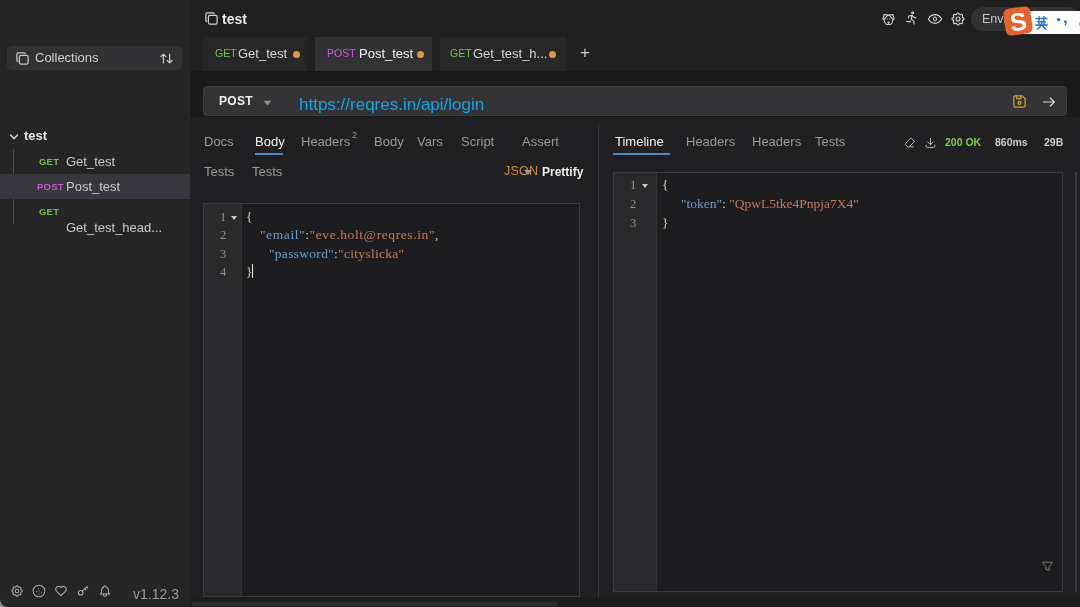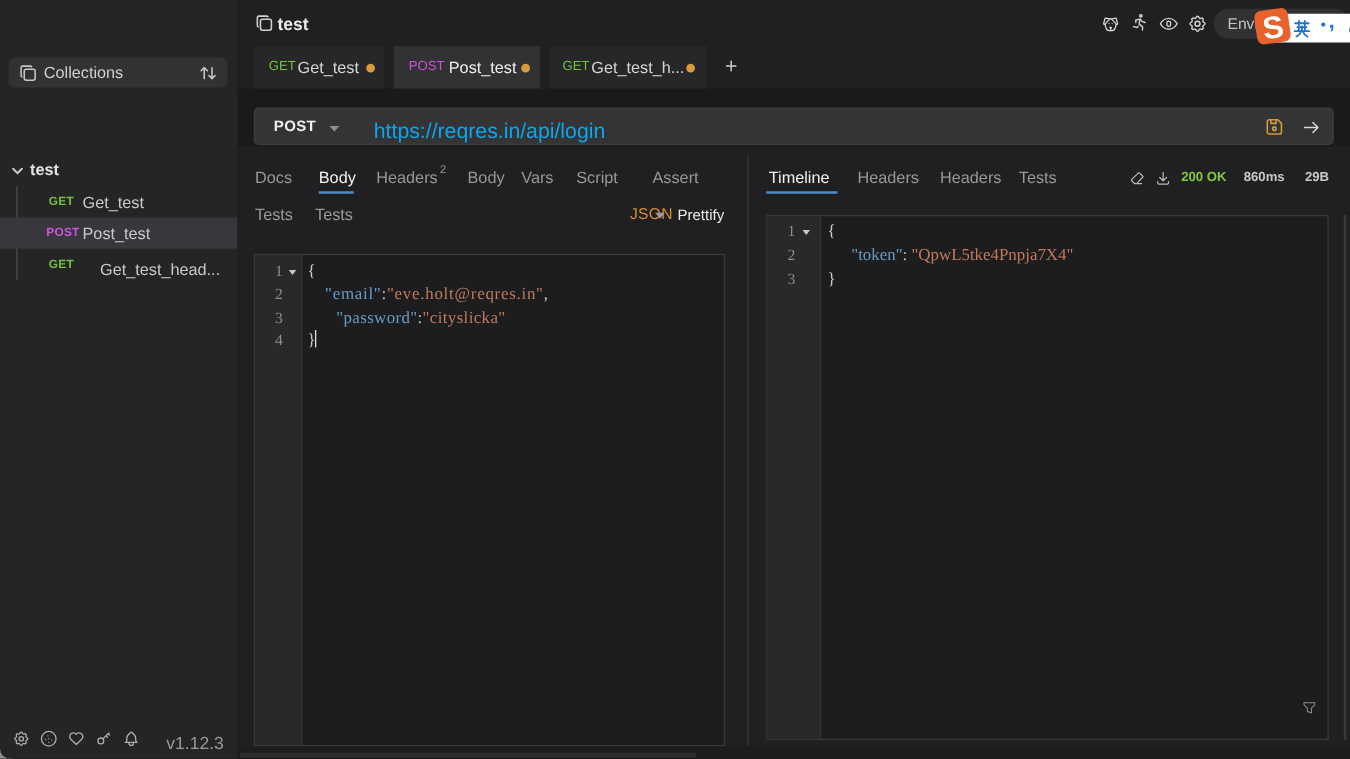--- a/index.html
+++ b/index.html
@@ -101,21 +101,21 @@
     <div class="treerow" style="top:149px;">
       <span class="mname get" style="position:absolute; left:39px; top:7px;">GET</span>
       <span class="rname" style="position:absolute; left:66px; top:5px;">Get_test</span>
     </div>
     <div class="treerow" style="top:174px; background:#37373d;">
       <span class="mname post" style="position:absolute; left:37px; top:7px;">POST</span>
       <span class="rname" style="position:absolute; left:66px; top:5px;">Post_test</span>
     </div>
     <div class="treerow" style="top:199px;">
       <span class="mname get" style="position:absolute; left:39px; top:7px;">GET</span>
-      <span class="rname" style="position:absolute; left:66px; top:9px;margin-left:14px;">Get_test_head...</span>
+      <span class="rname" style="position:absolute; left:66px; top:21px;">Get_test_head...</span>
     </div>
 
     <div class="sfooter">
       <svg class="icon" style="left:10px; top:4px;" width="14" height="14" viewBox="0 0 24 24" fill="none" stroke="#adadad" stroke-width="1.8" stroke-linecap="round" stroke-linejoin="round">
         <path d="M10.325 4.317c.426-1.756 2.924-1.756 3.35 0a1.724 1.724 0 0 0 2.573 1.066c1.543-.94 3.31.826 2.37 2.37a1.724 1.724 0 0 0 1.065 2.572c1.756.426 1.756 2.924 0 3.35a1.724 1.724 0 0 0-1.066 2.573c.94 1.543-.826 3.31-2.37 2.37a1.724 1.724 0 0 0-2.572 1.065c-.426 1.756-2.924 1.756-3.35 0a1.724 1.724 0 0 0-2.573-1.066c-1.543.94-3.31-.826-2.37-2.37a1.724 1.724 0 0 0-1.065-2.572c-1.756-.426-1.756-2.924 0-3.35a1.724 1.724 0 0 0 1.066-2.573c-.94-1.543.826-3.31 2.37-2.37.996.608 2.296.07 2.572-1.065z"></path>
         <circle cx="12" cy="12" r="3"></circle>
       </svg>
       <svg class="icon" style="left:32px; top:4px;" width="14" height="14" viewBox="0 0 24 24" fill="none" stroke="#adadad" stroke-width="1.8" stroke-linecap="round" stroke-linejoin="round">
         <path d="M8 13v.01M12 17v.01M12 12v.01M16 14v.01M11 8v.01"></path>
         <path d="M22 12c0-5.523-4.477-10-10-10S2 6.477 2 12s4.477 10 10 10 10-4.477 10-10z"></path>
@@ -218,21 +218,21 @@
       <span class="subtab" style="left:184px; top:17px;">Body</span>
       <span class="subtab" style="left:227px; top:17px;">Vars</span>
       <span class="subtab" style="left:271px; top:17px;">Script</span>
       <span class="subtab" style="left:318px; top:17px;margin-left:14px;">Assert</span>
       <span class="subtab" style="left:14px; top:47px;">Tests</span>
       <span class="subtab" style="left:62px; top:47px;">Tests</span>
       <span style="position:absolute; left:295px; top:47px; font-size:12.5px; color:#d28d38; font-weight:400; letter-spacing:0.2px;margin-left:19px;">JSON</span>
       <svg class="icon" style="left:334px; top:53px;" width="8" height="5" viewBox="0 0 8 5">
           <path d="M0 0 L4 5 L8 0 Z" fill="#9a9a9a"></path>
         </svg>
-      <span style="position:absolute; left:352px; top:48px; font-size:12px; color:#ececec; font-weight:400;">Prettify</span>
+      <span style="position:absolute; left:352px; top:48px; font-size:12px; color:#ececec; font-weight:700;">Prettify</span>
 
       <div class="editor" style="left:13px; top:86px; width:377px; height:394px;">
         <div class="gutter" style="width:38px;"></div>
         <span class="lnum" style="left:16px; top:6px;">1</span>
         <div class="fold" style="left:27px; top:12px;"></div>
         <span class="lnum" style="left:16px; top:24px;">2</span>
         <span class="lnum" style="left:16px; top:43px;">3</span>
         <span class="lnum" style="left:16px; top:61px;">4</span>
         <div class="codeline" style="left:42px; top:5px;"><span class="cpun">{</span></div>
         <div class="codeline" style="left:56px; top:23px; letter-spacing:0.6px;"><span class="ckey">"email"</span><span class="cpun">:</span><span class="cstr">"eve.holt@reqres.in"</span><span class="cpun">,</span></div>

